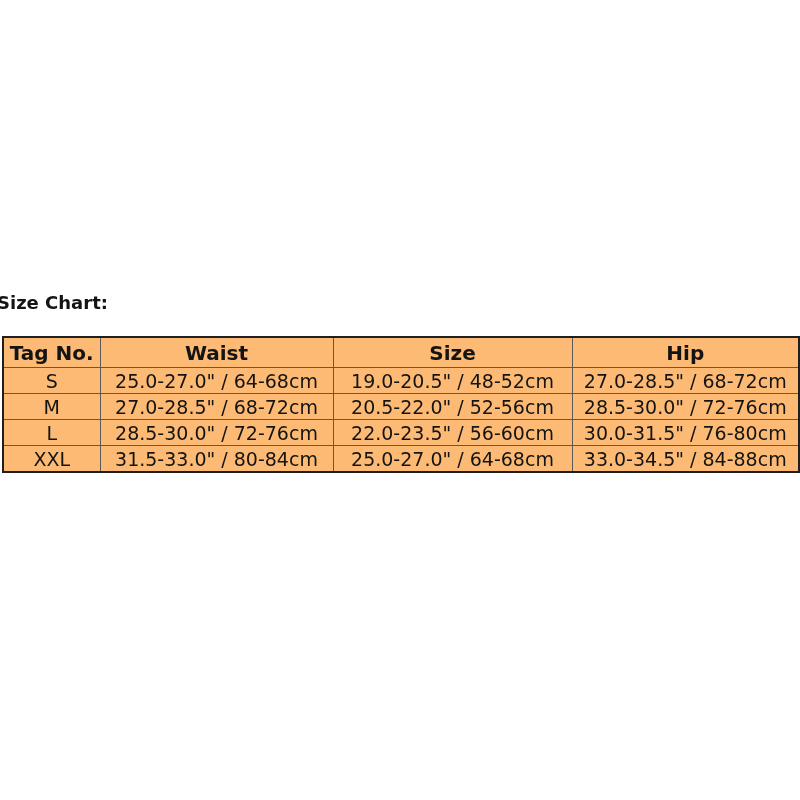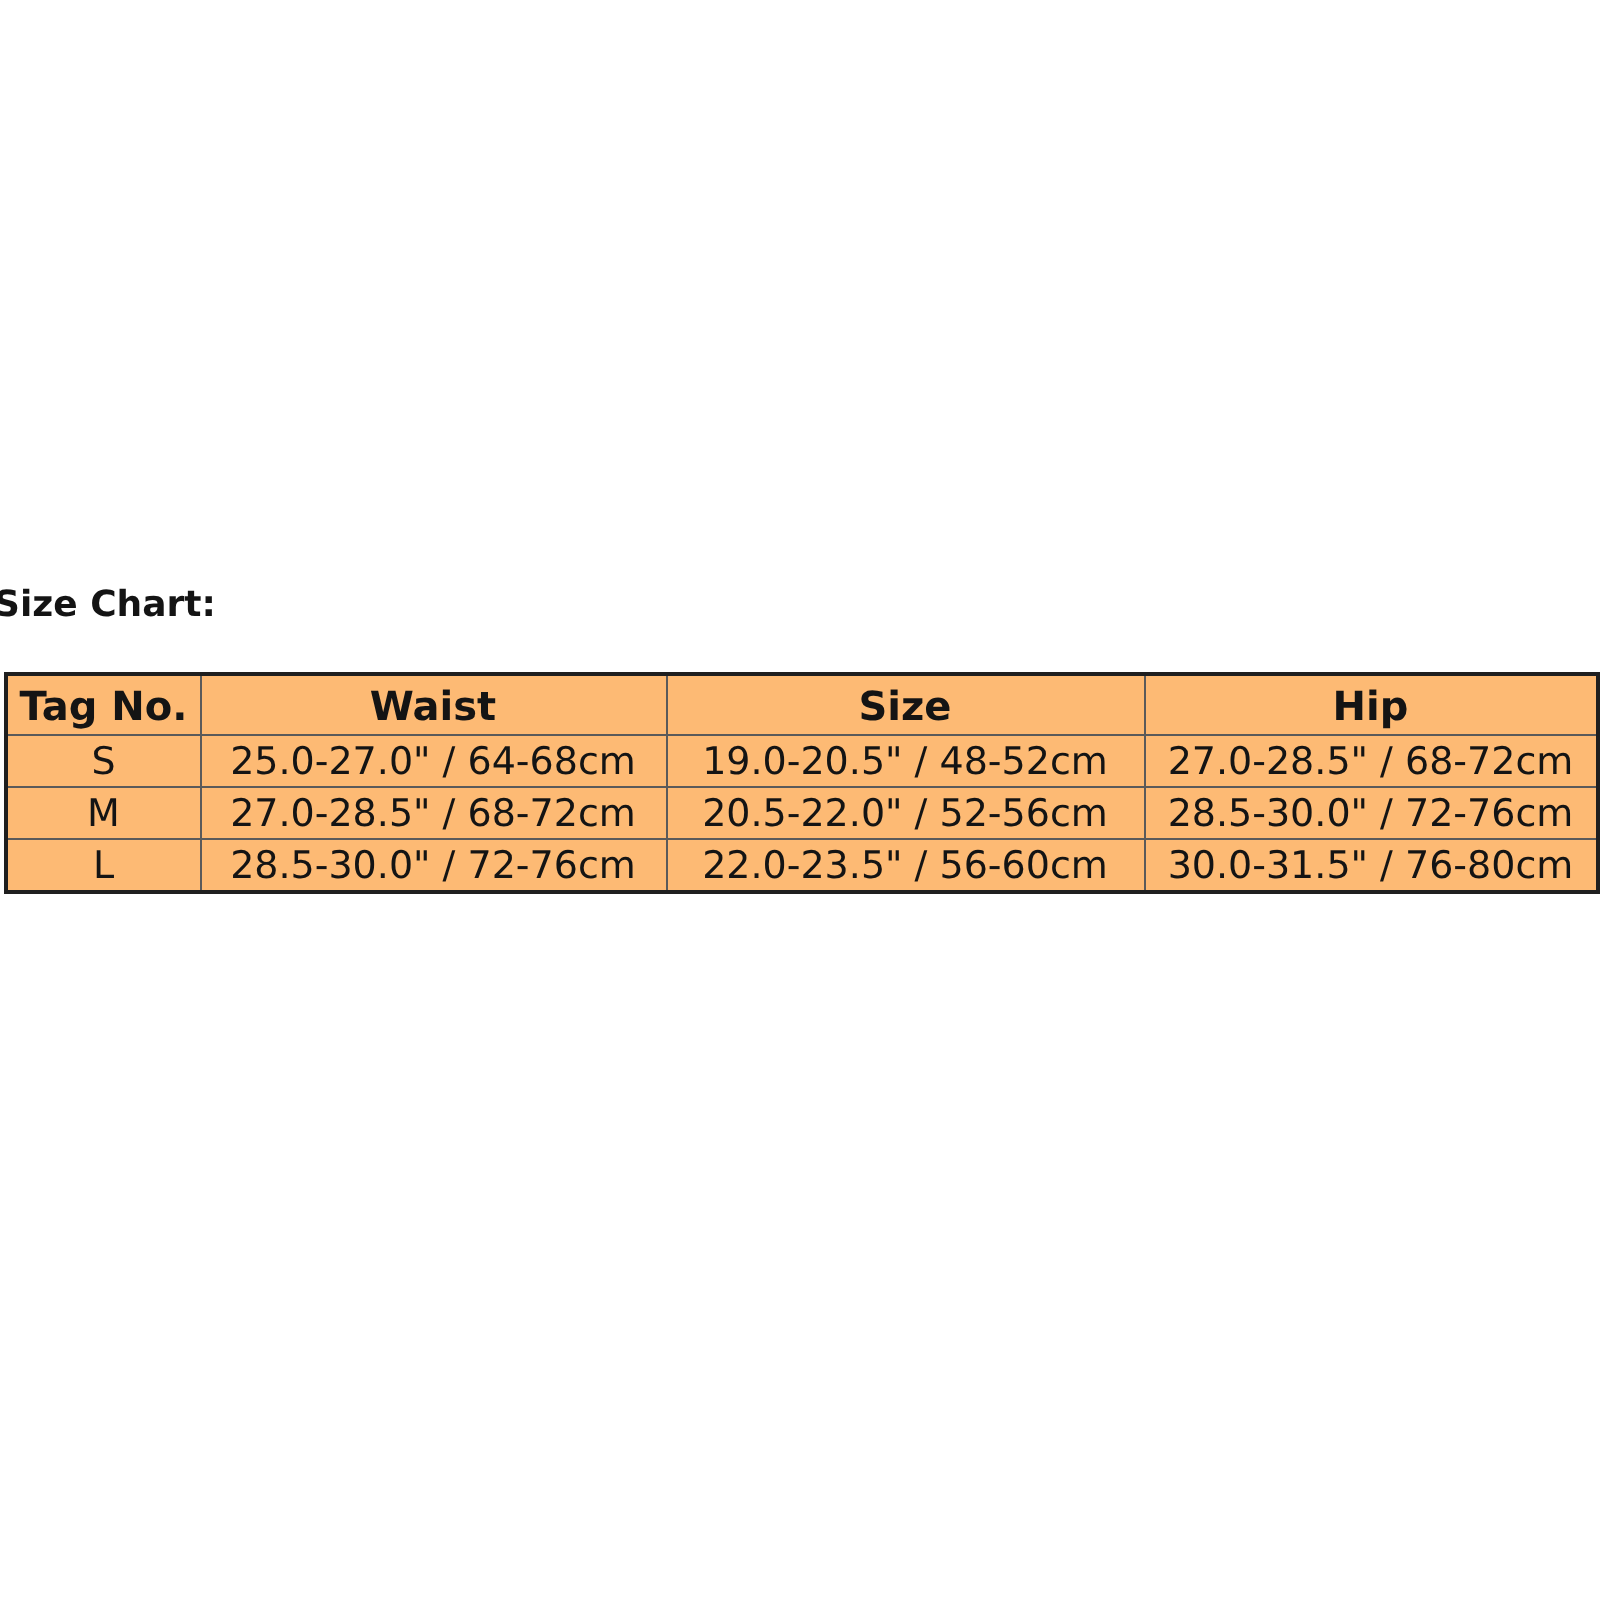--- a/index.html
+++ b/index.html
@@ -100,16 +100,22 @@
         <td>27.0-28.5" / 68-72cm</td>
         <td>20.5-22.0" / 52-56cm</td>
         <td>28.5-30.0" / 72-76cm</td>
       </tr>
       <tr>
         <td>L</td>
         <td>28.5-30.0" / 72-76cm</td>
         <td>22.0-23.5" / 56-60cm</td>
         <td>30.0-31.5" / 76-80cm</td>
       </tr>
+      <tr>
+        <td>XXL</td>
+        <td>31.5-33.0" / 80-84cm</td>
+        <td>25.0-27.0" / 64-68cm</td>
+        <td>33.0-34.5" / 84-88cm</td>
+      </tr>
     </tbody>
   </table>
 
 </div>
 
 </body></html>

